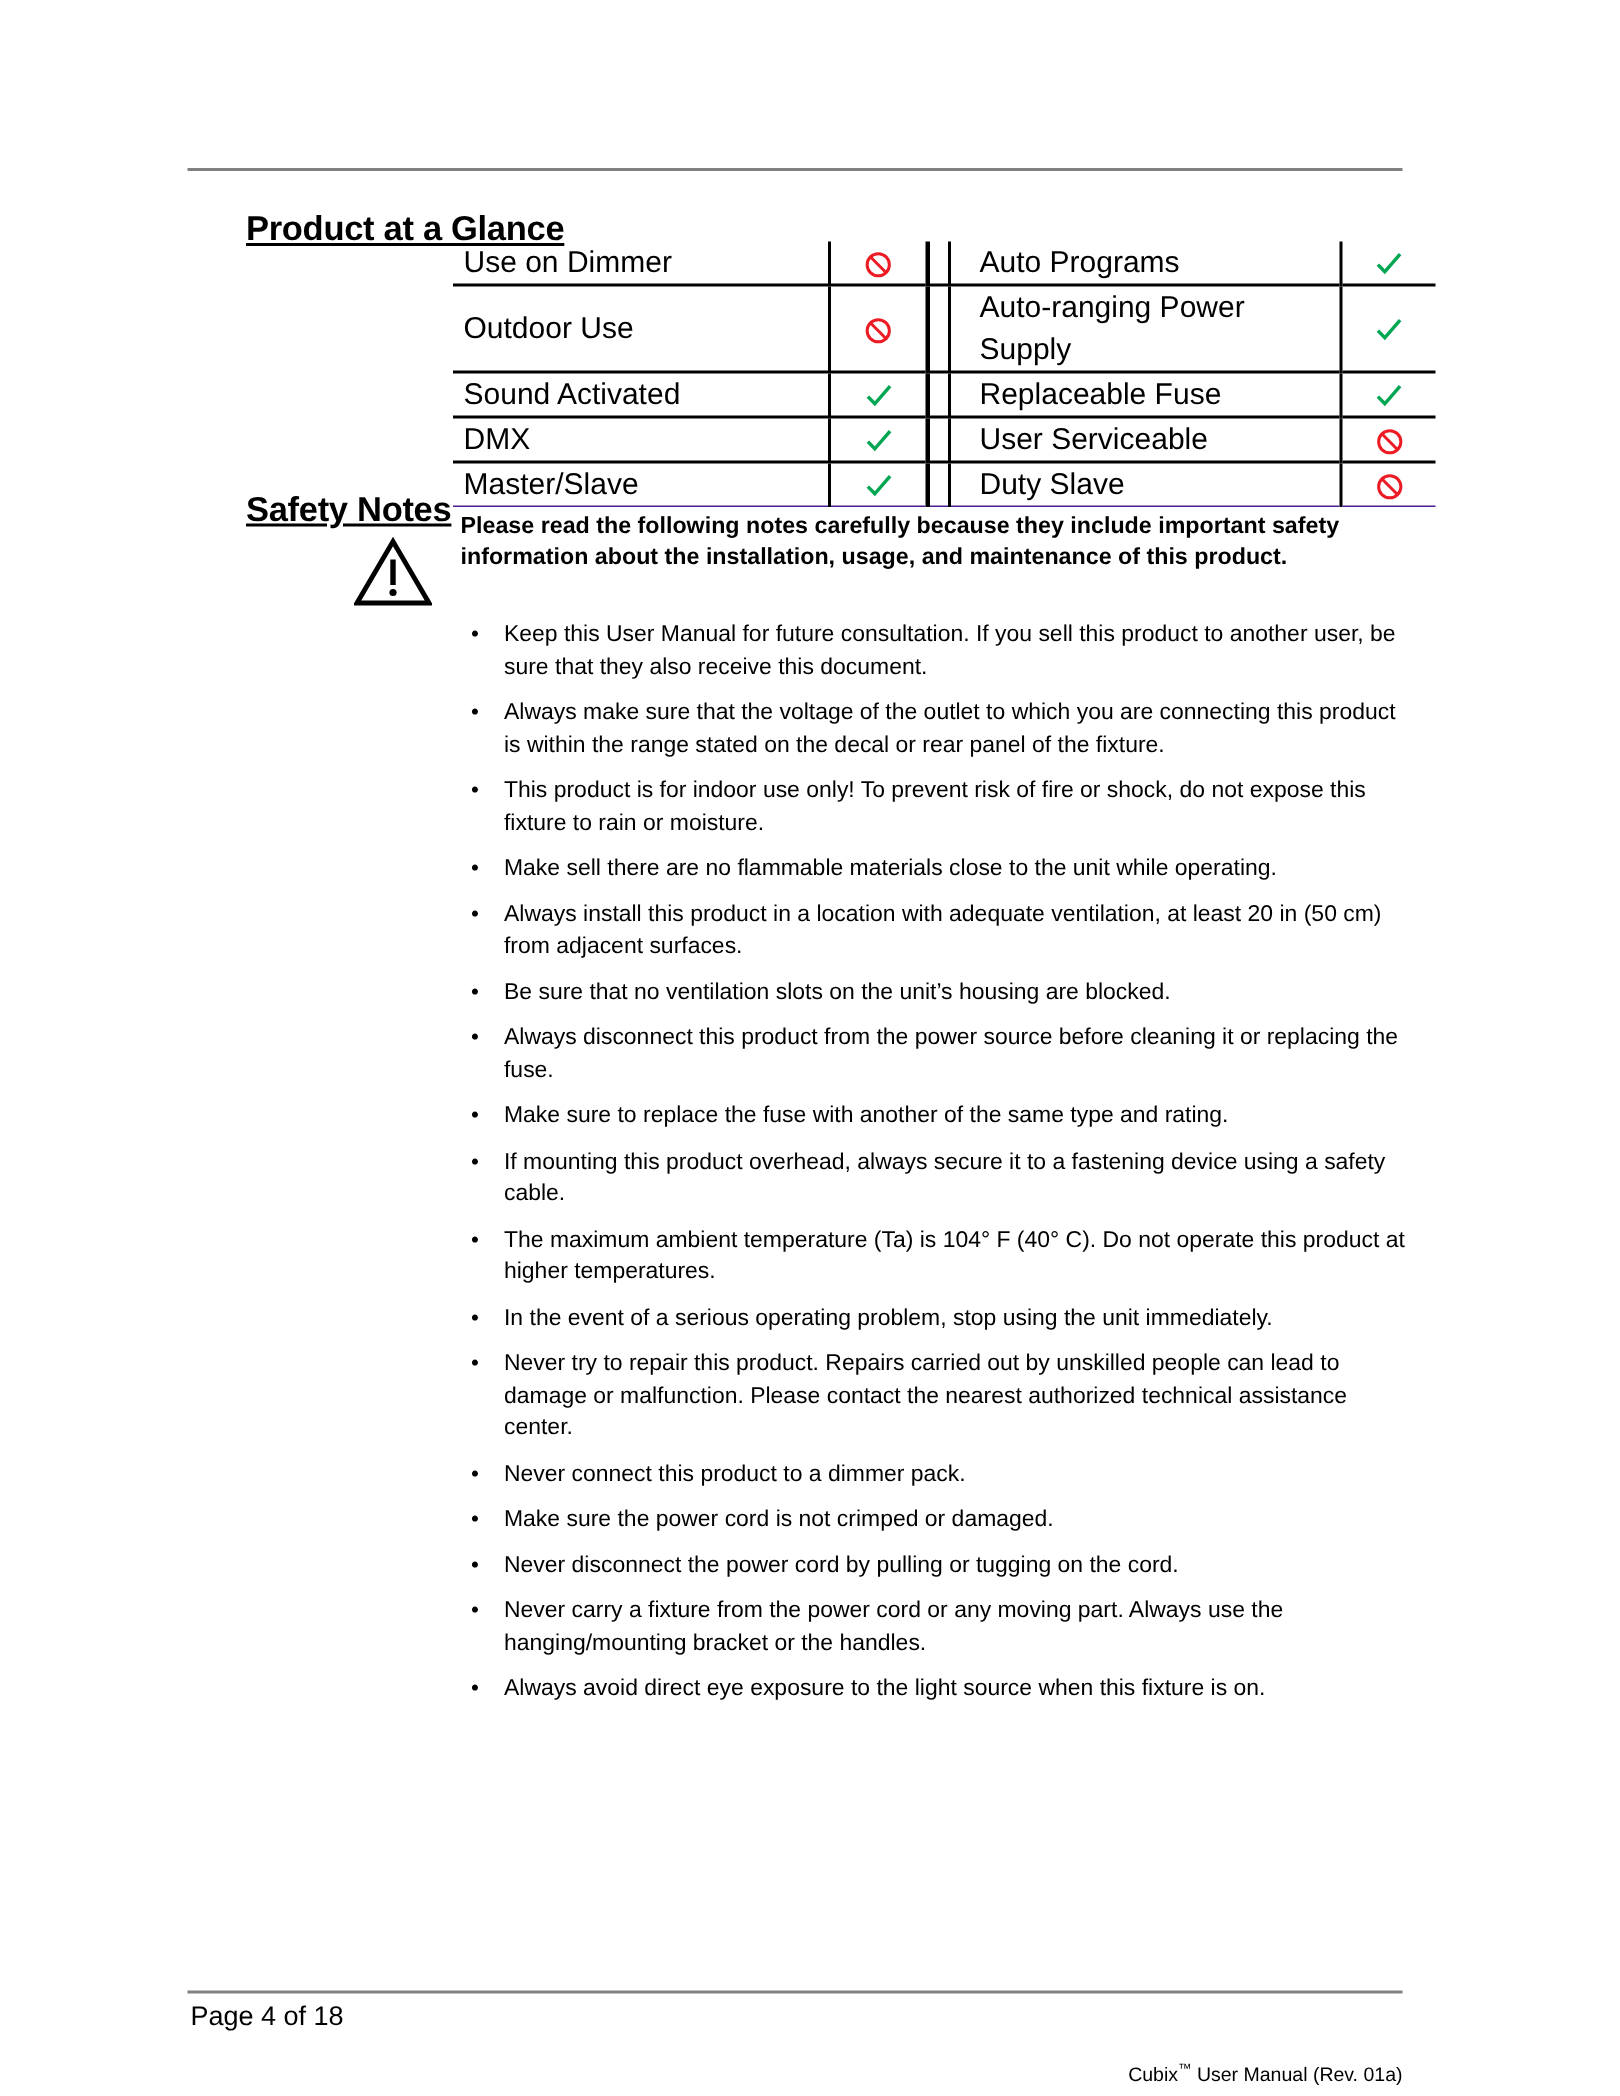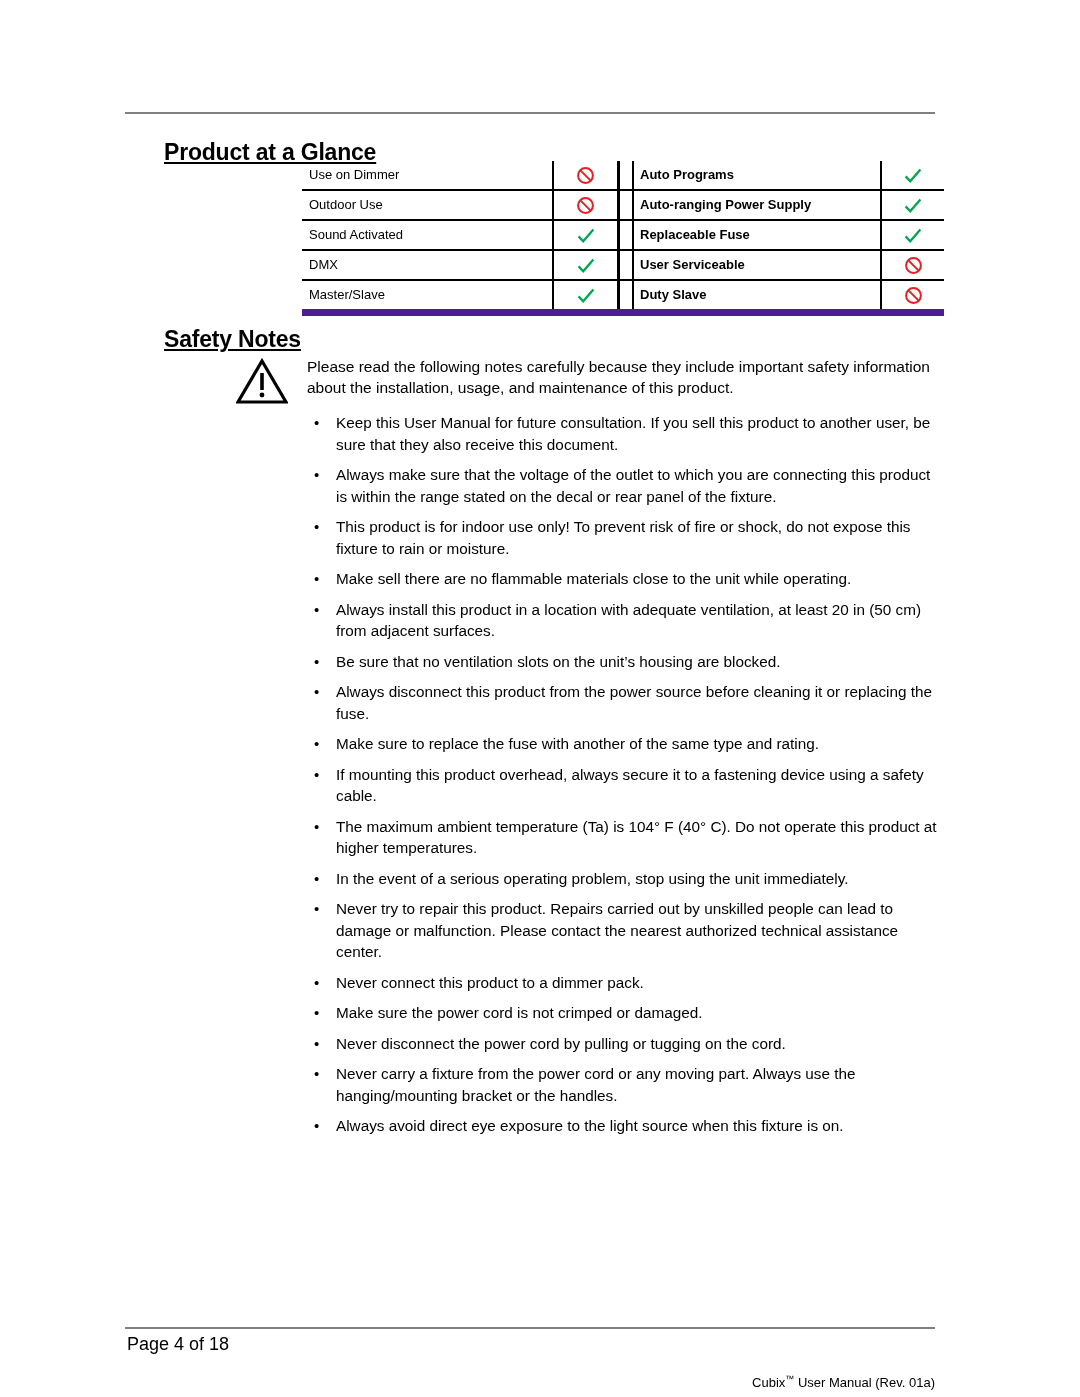--- a/index.html
+++ b/index.html
@@ -53,32 +53,32 @@
     left: 302px;
     top: 161px;
     width: 630px;
     border-collapse: collapse;
     table-layout: fixed;
   }
   .glance-table td {
     height: 28px;
     padding: 0;
     vertical-align: middle;
-    font-size: 13px;
+    font-size: 20px;
     line-height: 28px;
     border-top: 2px solid #000;
     border-bottom: 0;
   }
   .glance-table tr:first-child td { border-top: 0; }
-  .glance-table tr:last-child td { border-bottom: 7px solid #4c1d95; }
+  .glance-table tr:last-child td { border-bottom: 1px solid #4c1d95; }
 
   td.c-label-l { width: 243px; padding-left: 7px; }
   td.c-mark-l  { width: 63px;  text-align: center; border-left: 2px solid #000; }
   td.c-gap     { width: 12px;  border-left: 3px solid #000; border-right: 2px solid #000; }
-  td.c-label-r { width: 240px; padding-left: 6px; font-weight: bold; }
+  td.c-label-r { width: 240px; padding-left: 19px; }
   td.c-mark-r  { width: 62px;  text-align: center; border-left: 2px solid #000; }
 
   
   .glance-table td.c-mark-l,
   .glance-table td.c-gap,
   .glance-table td.c-mark-r { position: relative; }
 
   
   .icon-check { display: inline-block; width: 20px; height: 20px; vertical-align: middle; }
   .icon-no    { display: inline-block; width: 19px; height: 19px; vertical-align: middle; }
@@ -87,24 +87,24 @@
   .warn-icon {
     position: absolute;
     left: 236px;
     top: 358px;
     width: 52px;
     height: 46px;
   }
   .warn-text {
     position: absolute;
     left: 307px;
-    top: 356px;
+    top: 340px;
     width: 628px;
     font-size: 15.5px;
-    font-weight: normal;
+    font-weight: bold;
     line-height: 21px;
   }
 
   
   .notes {
     position: absolute;
     left: 300px;
     top: 412px;
     width: 640px;
   }

